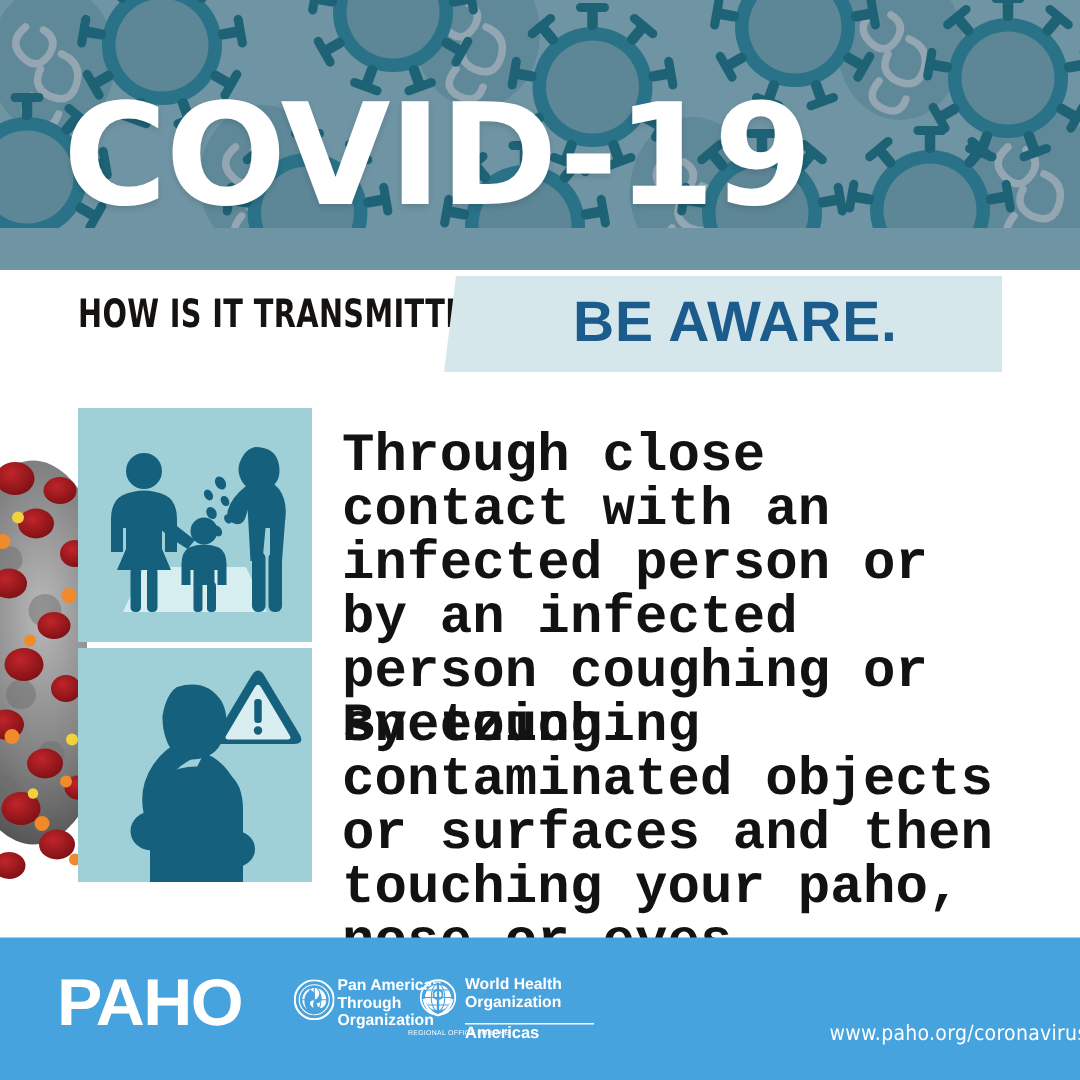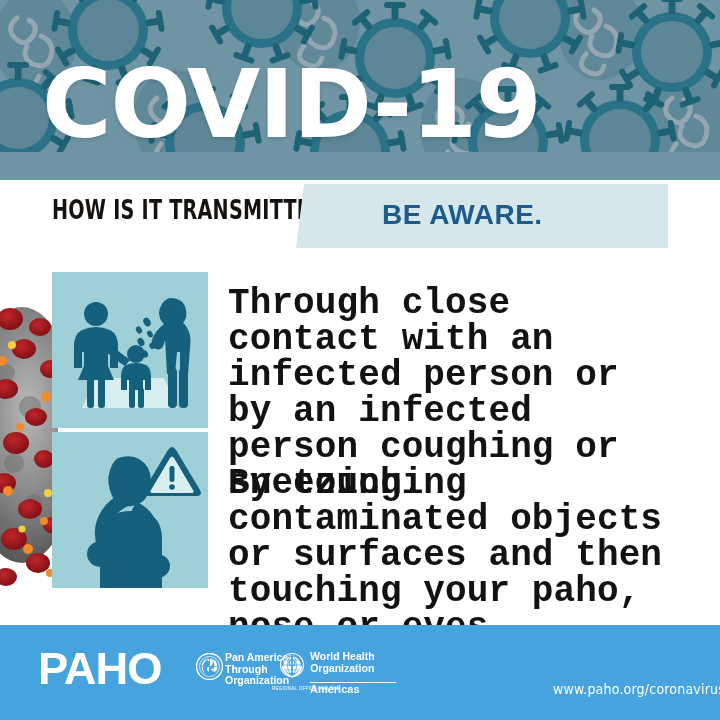--- a/index.html
+++ b/index.html
@@ -24,21 +24,21 @@
   .subhead{
     position:absolute;left:52px;top:195px;
     font-family:"Liberation Sans Narrow","DejaVu Sans Condensed","Liberation Sans",sans-serif;
     font-weight:bold;font-size:26px;line-height:30px;color:#15120f;
     letter-spacing:.3px;transform:scaleX(.82);transform-origin:left top;white-space:nowrap;
   }
   .banner{position:absolute;left:296px;top:184px;width:372px;height:64px;}
   .banner svg{display:block;width:372px;height:64px;}
   .banner-text{
     position:absolute;left:86px;top:9px;
-    font-family:"Liberation Sans",sans-serif;font-weight:bold;font-size:28px;line-height:44px;
+    font-family:"Liberation Sans",sans-serif;font-weight:bold;font-size:38px;line-height:44px;
     color:#1b5c8c;letter-spacing:.5px;white-space:nowrap;
   }
 
   
   .virusphoto{position:absolute;left:0;top:277px;width:58px;height:315px;overflow:hidden;}
   .virusphoto svg{display:block;width:58px;height:315px;}
 
   
   .panel{position:absolute;width:156px;height:156px;background:#9fd0d8;overflow:hidden;}
   .panel svg{display:block;width:156px;height:156px;}
@@ -63,21 +63,21 @@
   }
   .seal{position:absolute;}
   .seal svg{display:block;}
   .paho-seal{left:196px;top:653px;}
   .who-seal{left:277px;top:651px;}
   .orglabel{
     position:absolute;color:#ffffff;font-family:"Liberation Sans",sans-serif;
     font-weight:bold;font-size:10.5px;line-height:11.5px;letter-spacing:0;
   }
   .paho-label{left:225px;top:652px;}
-  .who-label{left:310px;top:651px;text-align:center;}
+  .who-label{left:310px;top:651px;}
   .who-sub{
     position:absolute;left:272px;top:686px;color:#ffffff;
     font-family:"Liberation Sans",sans-serif;font-size:4.6px;line-height:6px;letter-spacing:.2px;
   }
   .who-americas{
     position:absolute;left:310px;top:683px;color:#ffffff;
     font-family:"Liberation Sans",sans-serif;font-weight:bold;font-size:11px;line-height:12px;
   }
   .who-rule{position:absolute;left:310px;top:682px;width:86px;height:1px;background:#ffffff;}
   .tagline{

